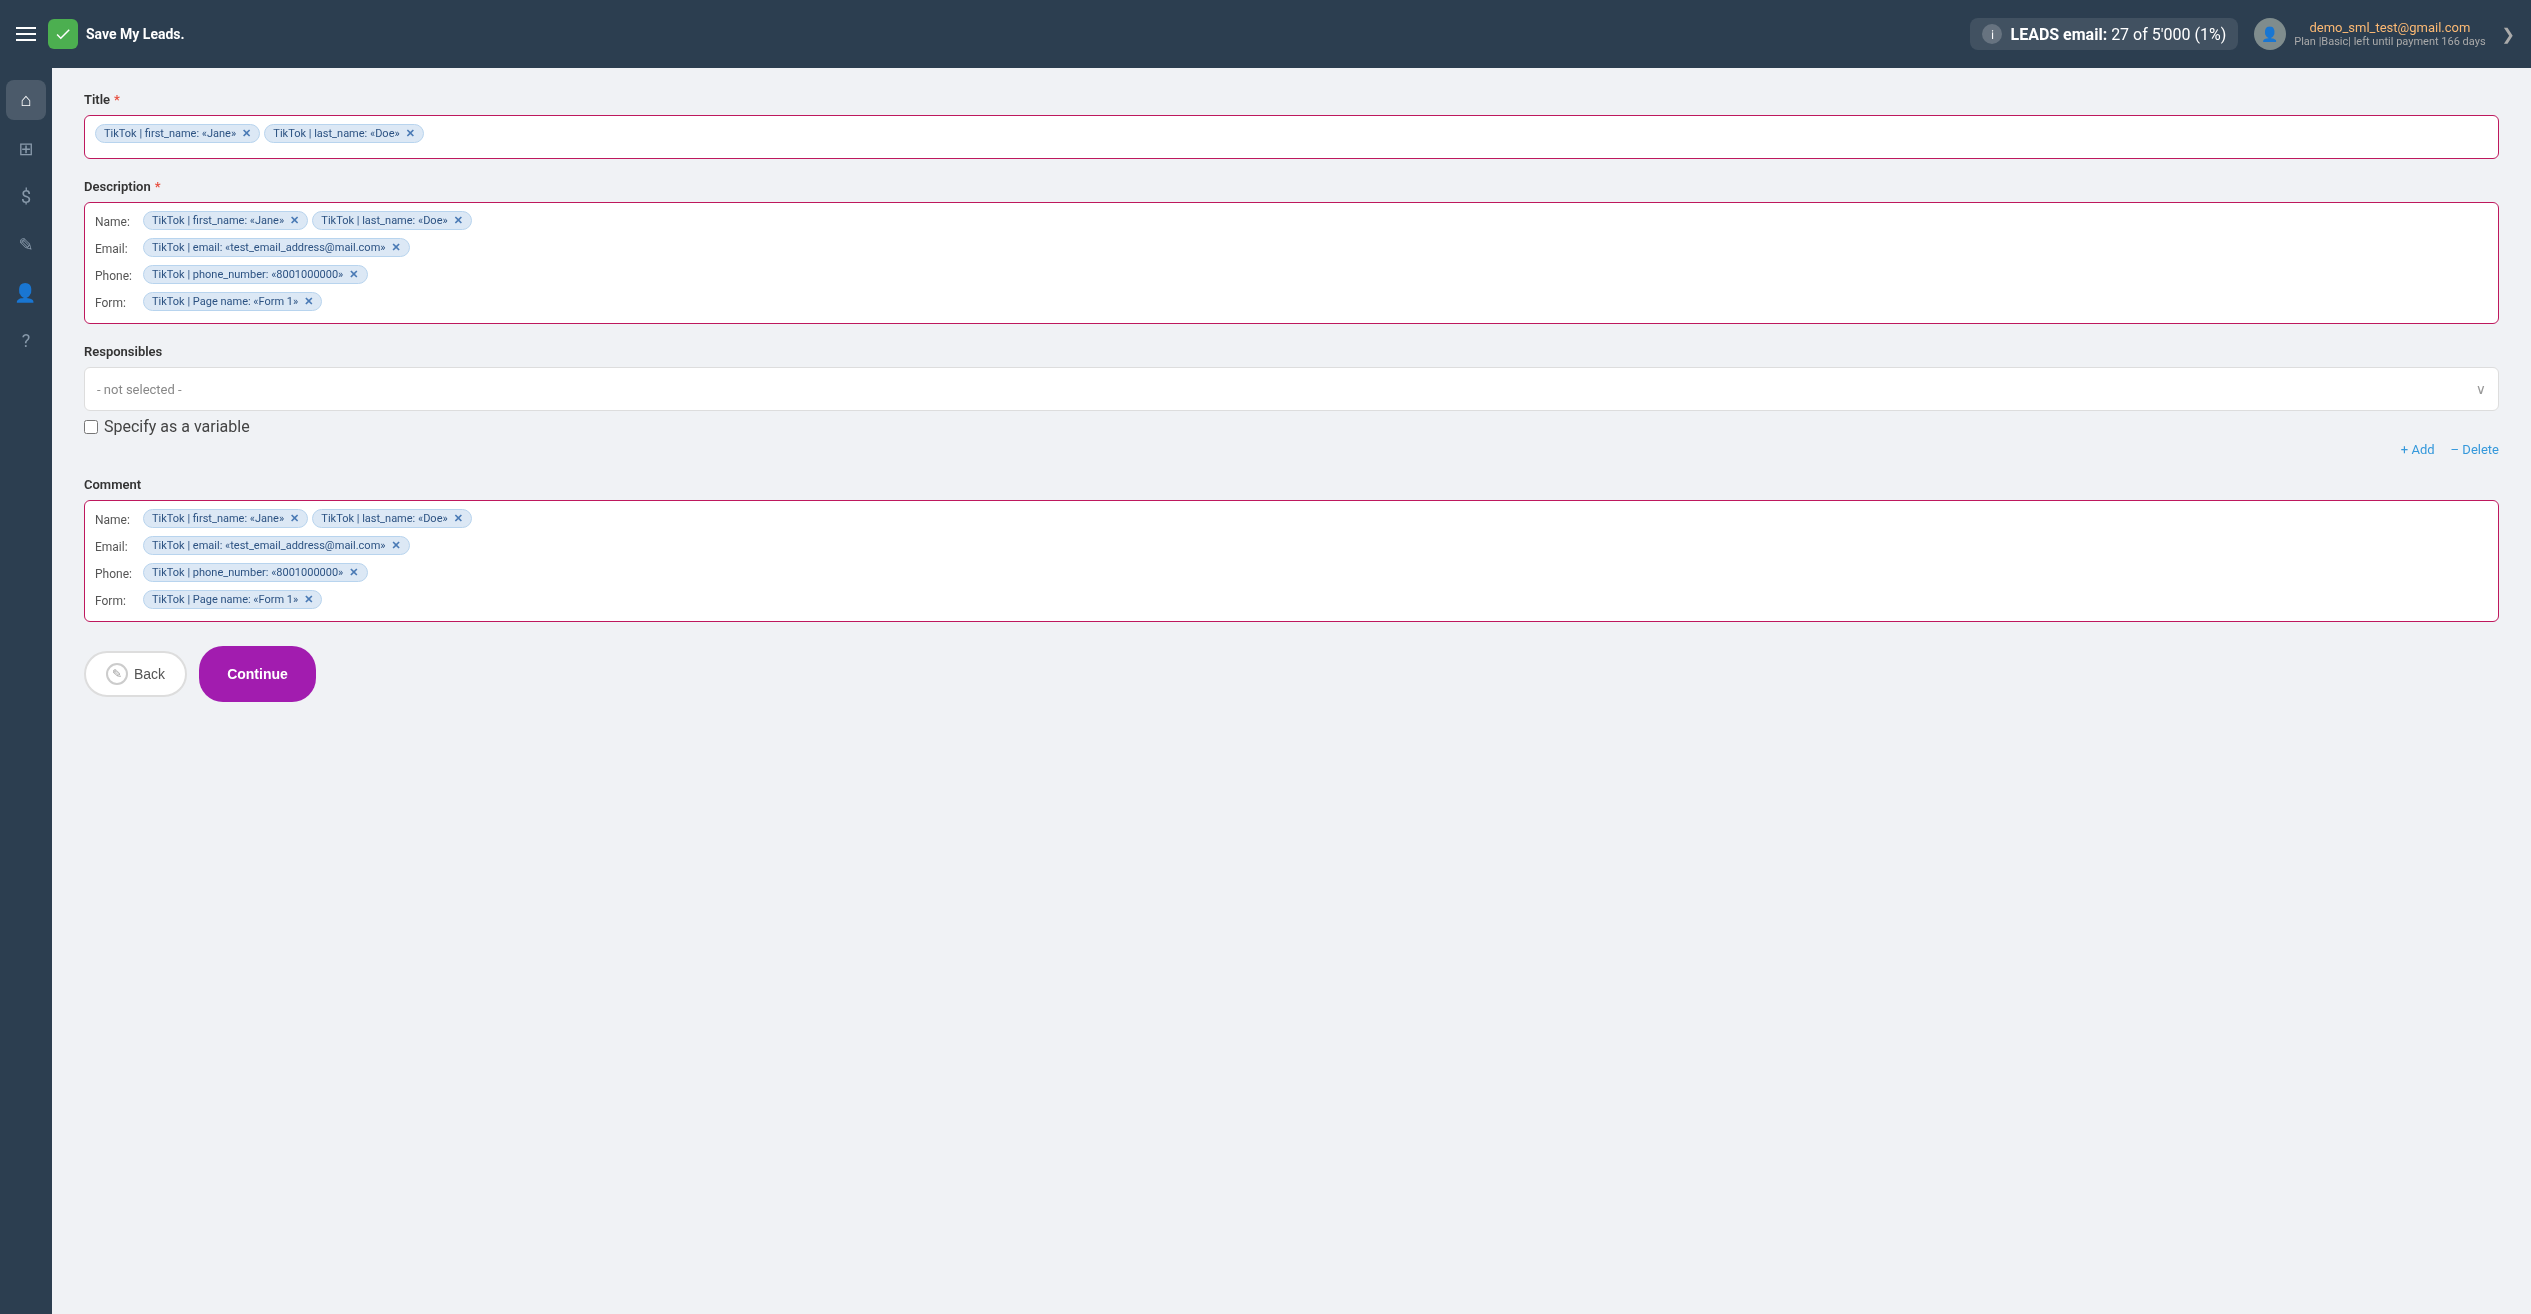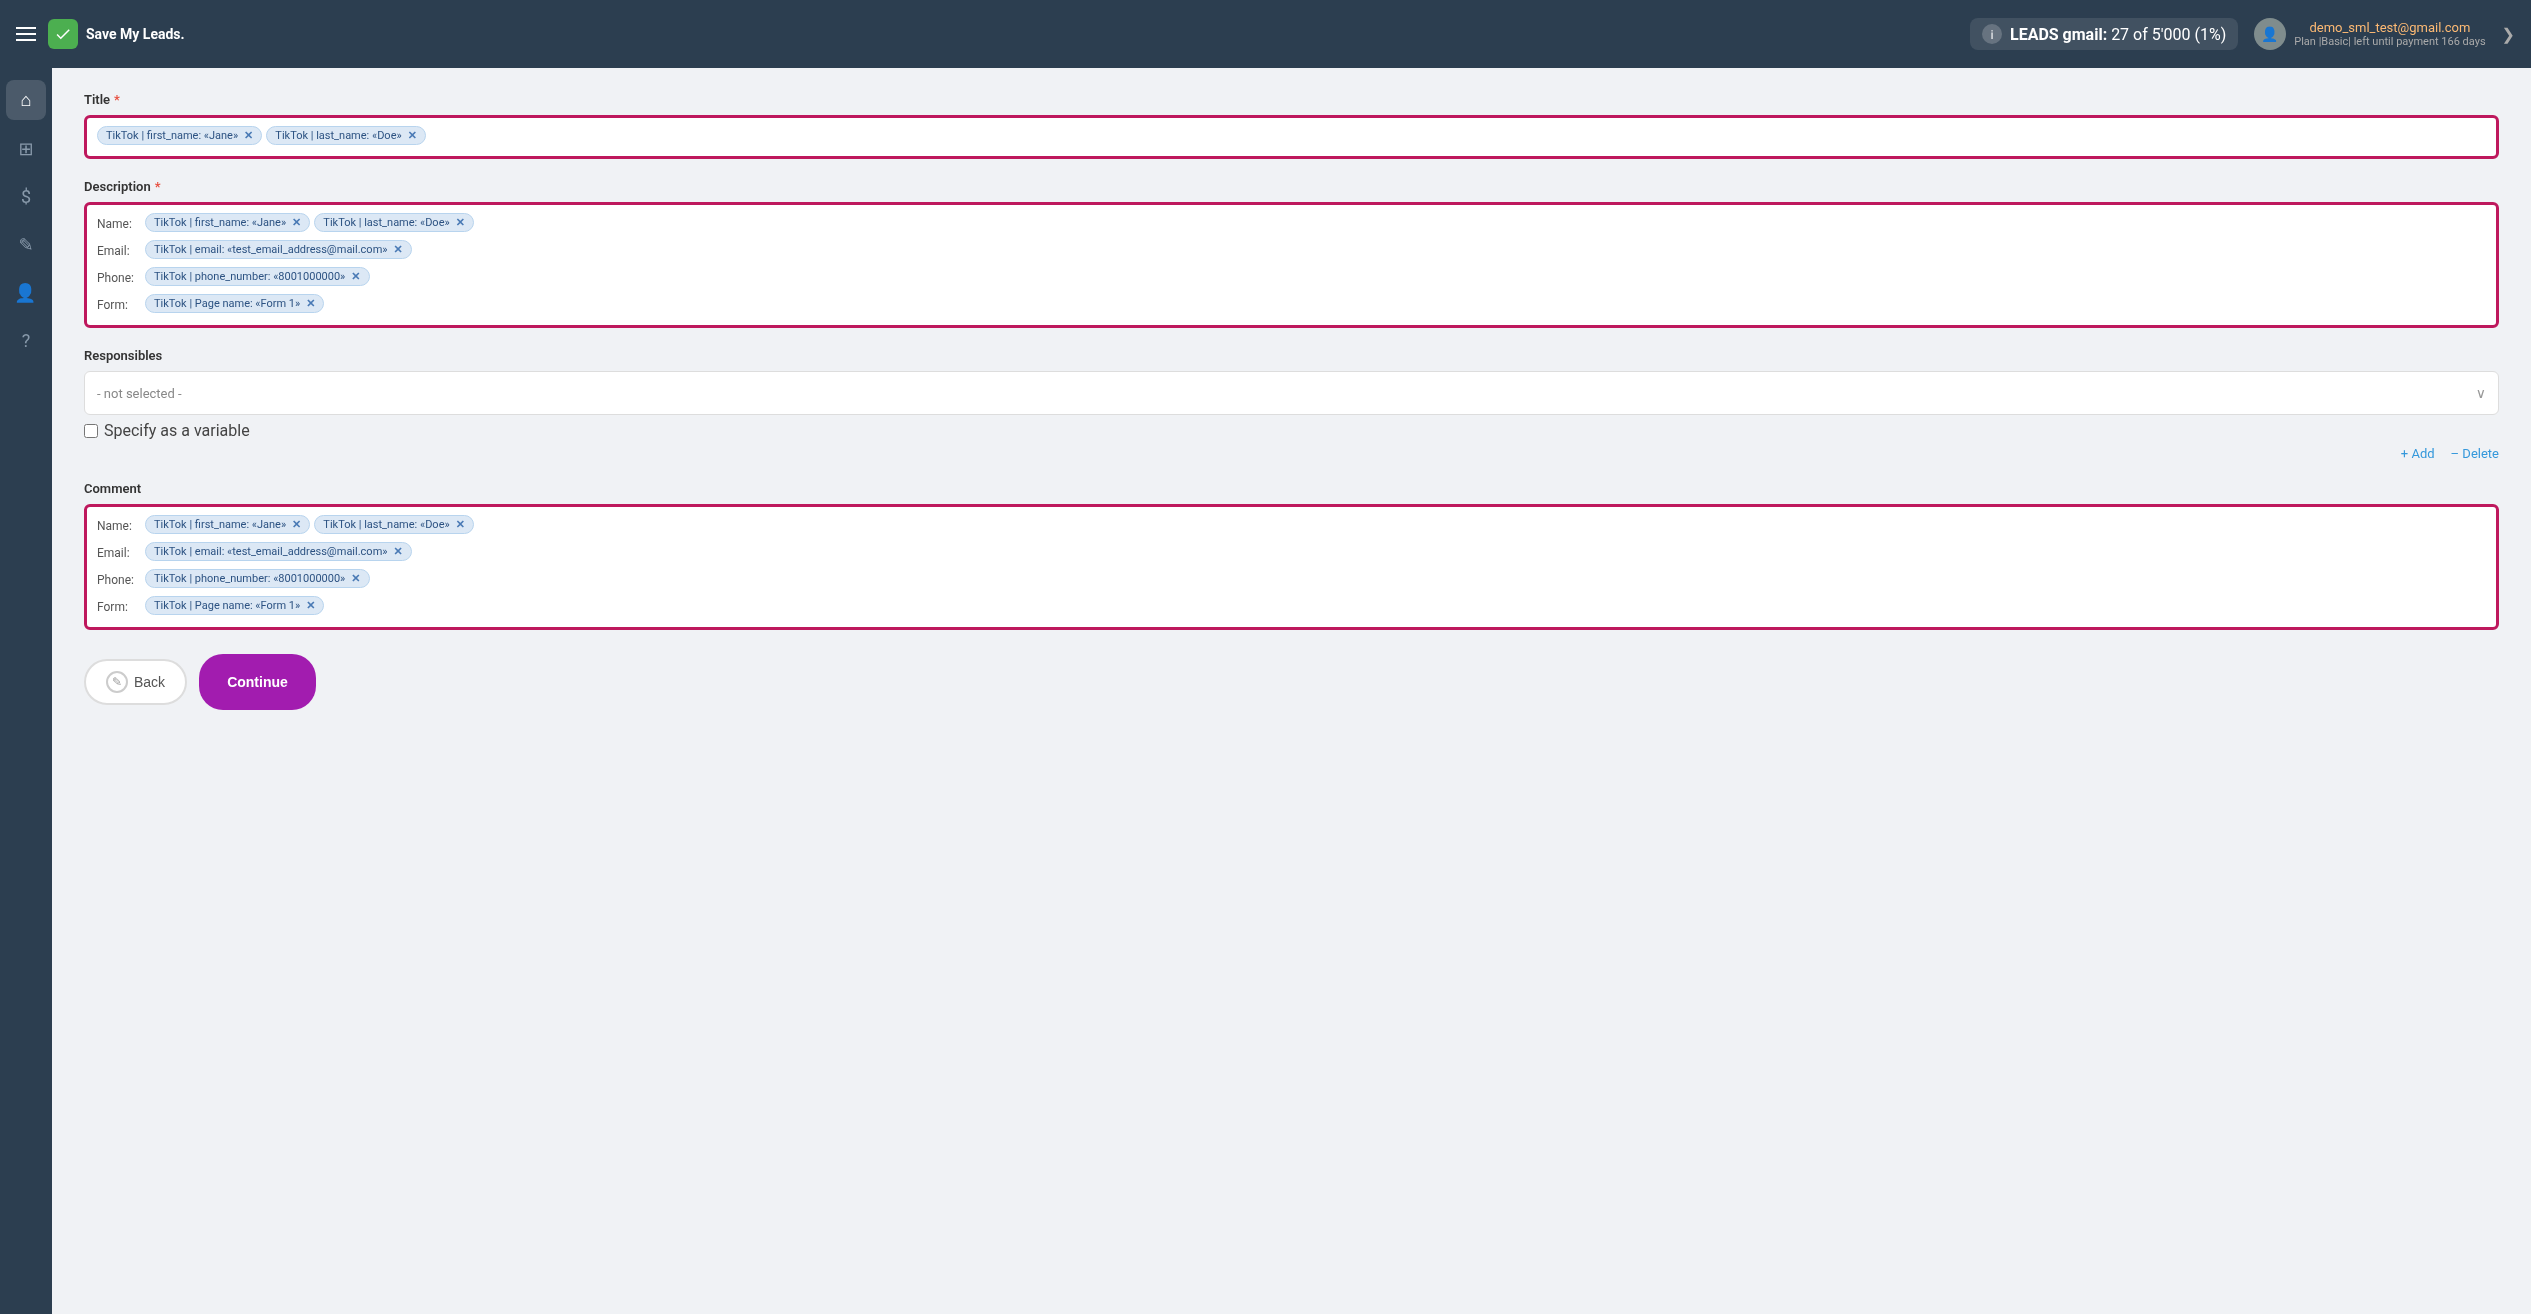--- a/index.html
+++ b/index.html
@@ -72,21 +72,21 @@
       color: #333;
       margin-bottom: 8px;
       display: flex;
       align-items: center;
       gap: 4px;
     }
     .required { color: #e74c3c; }
 
     .field-box {
       background: white;
-      border: 3px solid #be185d;
+      border: 1px solid #be185d;
       border-radius: 6px;
       padding: 8px 10px;
       min-height: 44px;
       display: flex;
       flex-wrap: wrap;
       align-items: flex-start;
       gap: 4px;
     }
     .field-box.multiline { min-height: 120px; align-content: flex-start; }
 
@@ -213,21 +213,21 @@
             <path d="M9 16.17L4.83 12l-1.42 1.41L9 19 21 7l-1.41-1.41z"></path>
           </svg>
       </div>
       <div class="logo-text">Save My Leads.</div>
     </div>
   </div>
   <div class="header-right">
     <div class="leads-usage">
       <div class="leads-usage-icon">ℹ</div>
       <div>
-        <strong>LEADS gmail:</strong>
+        <strong>LEADS email:</strong>
         <span class="highlight">27 of 5'000 (1%)</span>
       </div>
     </div>
     <div class="user-info">
       <div class="user-avatar">👤</div>
       <div>
         <div class="user-email">demo_sml_test@gmail.com</div>
         <div class="user-plan">Plan |Basic| left until payment 166 days</div>
       </div>
     </div>

